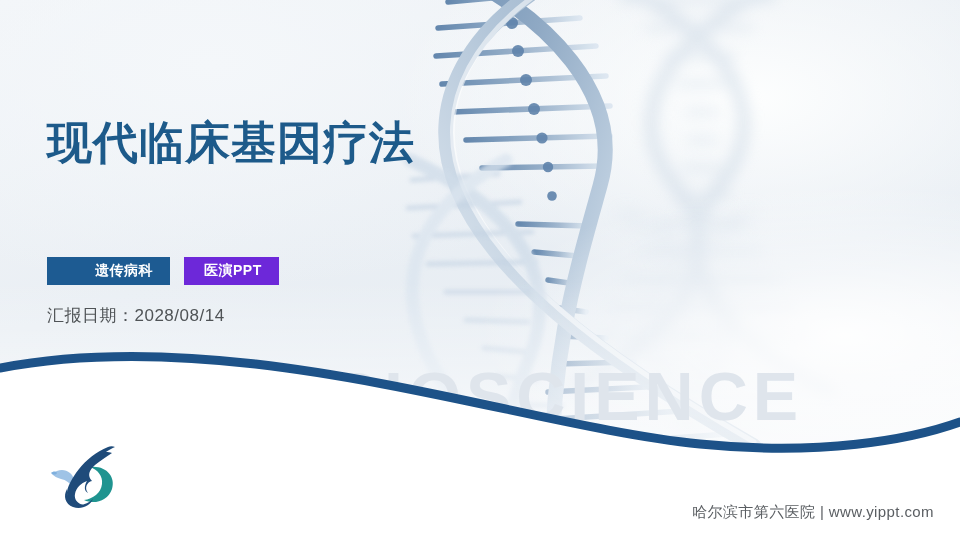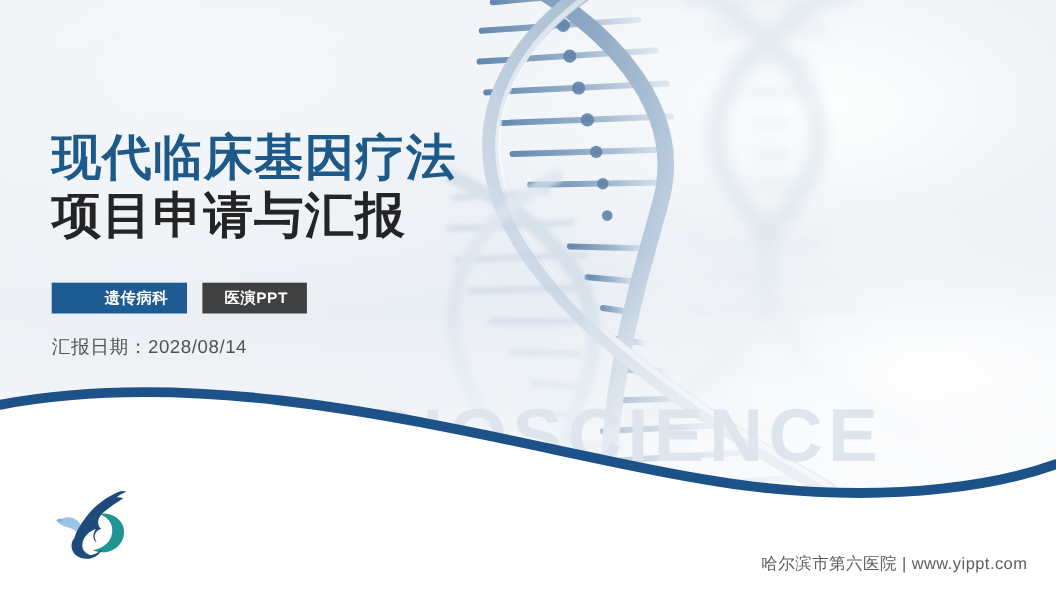--- a/index.html
+++ b/index.html
@@ -139,21 +139,21 @@
     justify-content: center;
     height: 28px;
     padding: 0 17px;
     font-size: 14px;
     font-weight: 700;
     color: #ffffff;
     letter-spacing: .5px;
     white-space: nowrap;
   }
   .badge-primary { background: #1d5b92; padding-left: 48px; }
-  .badge-secondary { background: #404040; padding-left: 20px; }
+  .badge-secondary { background: #6d28d9; padding-left: 20px; }
 
   
   .date-line {
     position: absolute;
     left: 47px;
     top: 304px;
     font-size: 17px;
     color: #4f5356;
     letter-spacing: .5px;
     white-space: nowrap;
@@ -309,21 +309,20 @@
 
   <svg class="wave-wrap" viewBox="0 0 960 200" preserveAspectRatio="none">
 
     <path d="M0 28 C 240 -18, 520 86, 700 104 C 820 116, 910 100, 960 82 L960 200 L0 200 Z" fill="#ffffff"></path>
 
     <path d="M0 28 C 240 -18, 520 86, 700 104 C 820 116, 910 100, 960 82" fill="none" stroke="#1d5288" stroke-width="9" stroke-linecap="round"></path>
   </svg>
 
   <div class="title-block">
     <div class="title-line1">现代临床基因疗法</div>
-    <div class="title-line2">项目申请与汇报</div>
   </div>
 
   <div class="badge-row">
     <span class="badge badge-primary">遗传病科</span>
     <span class="badge badge-secondary">医演PPT</span>
   </div>
 
   <div class="date-line">汇报日期：2028/08/14</div>
 
   <svg class="logo" viewBox="0 0 86 68">

